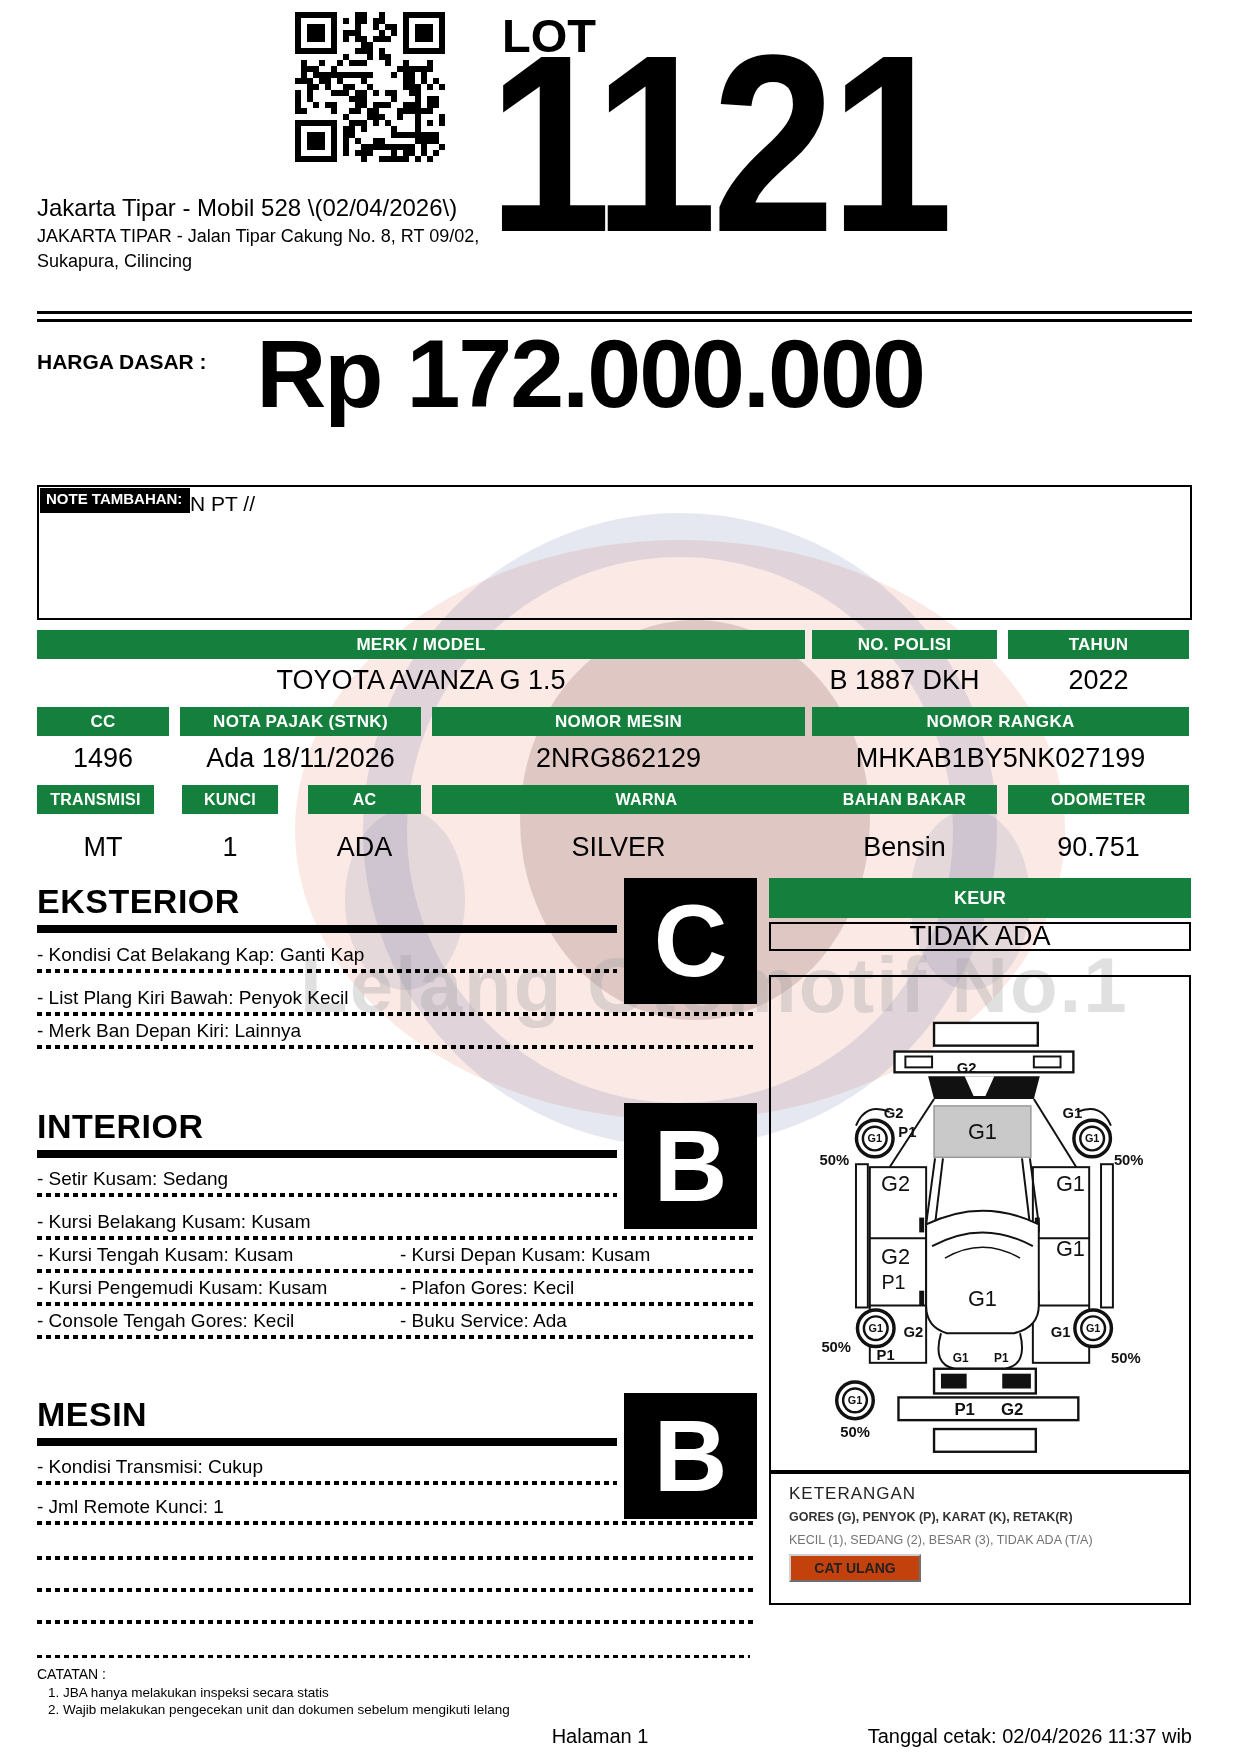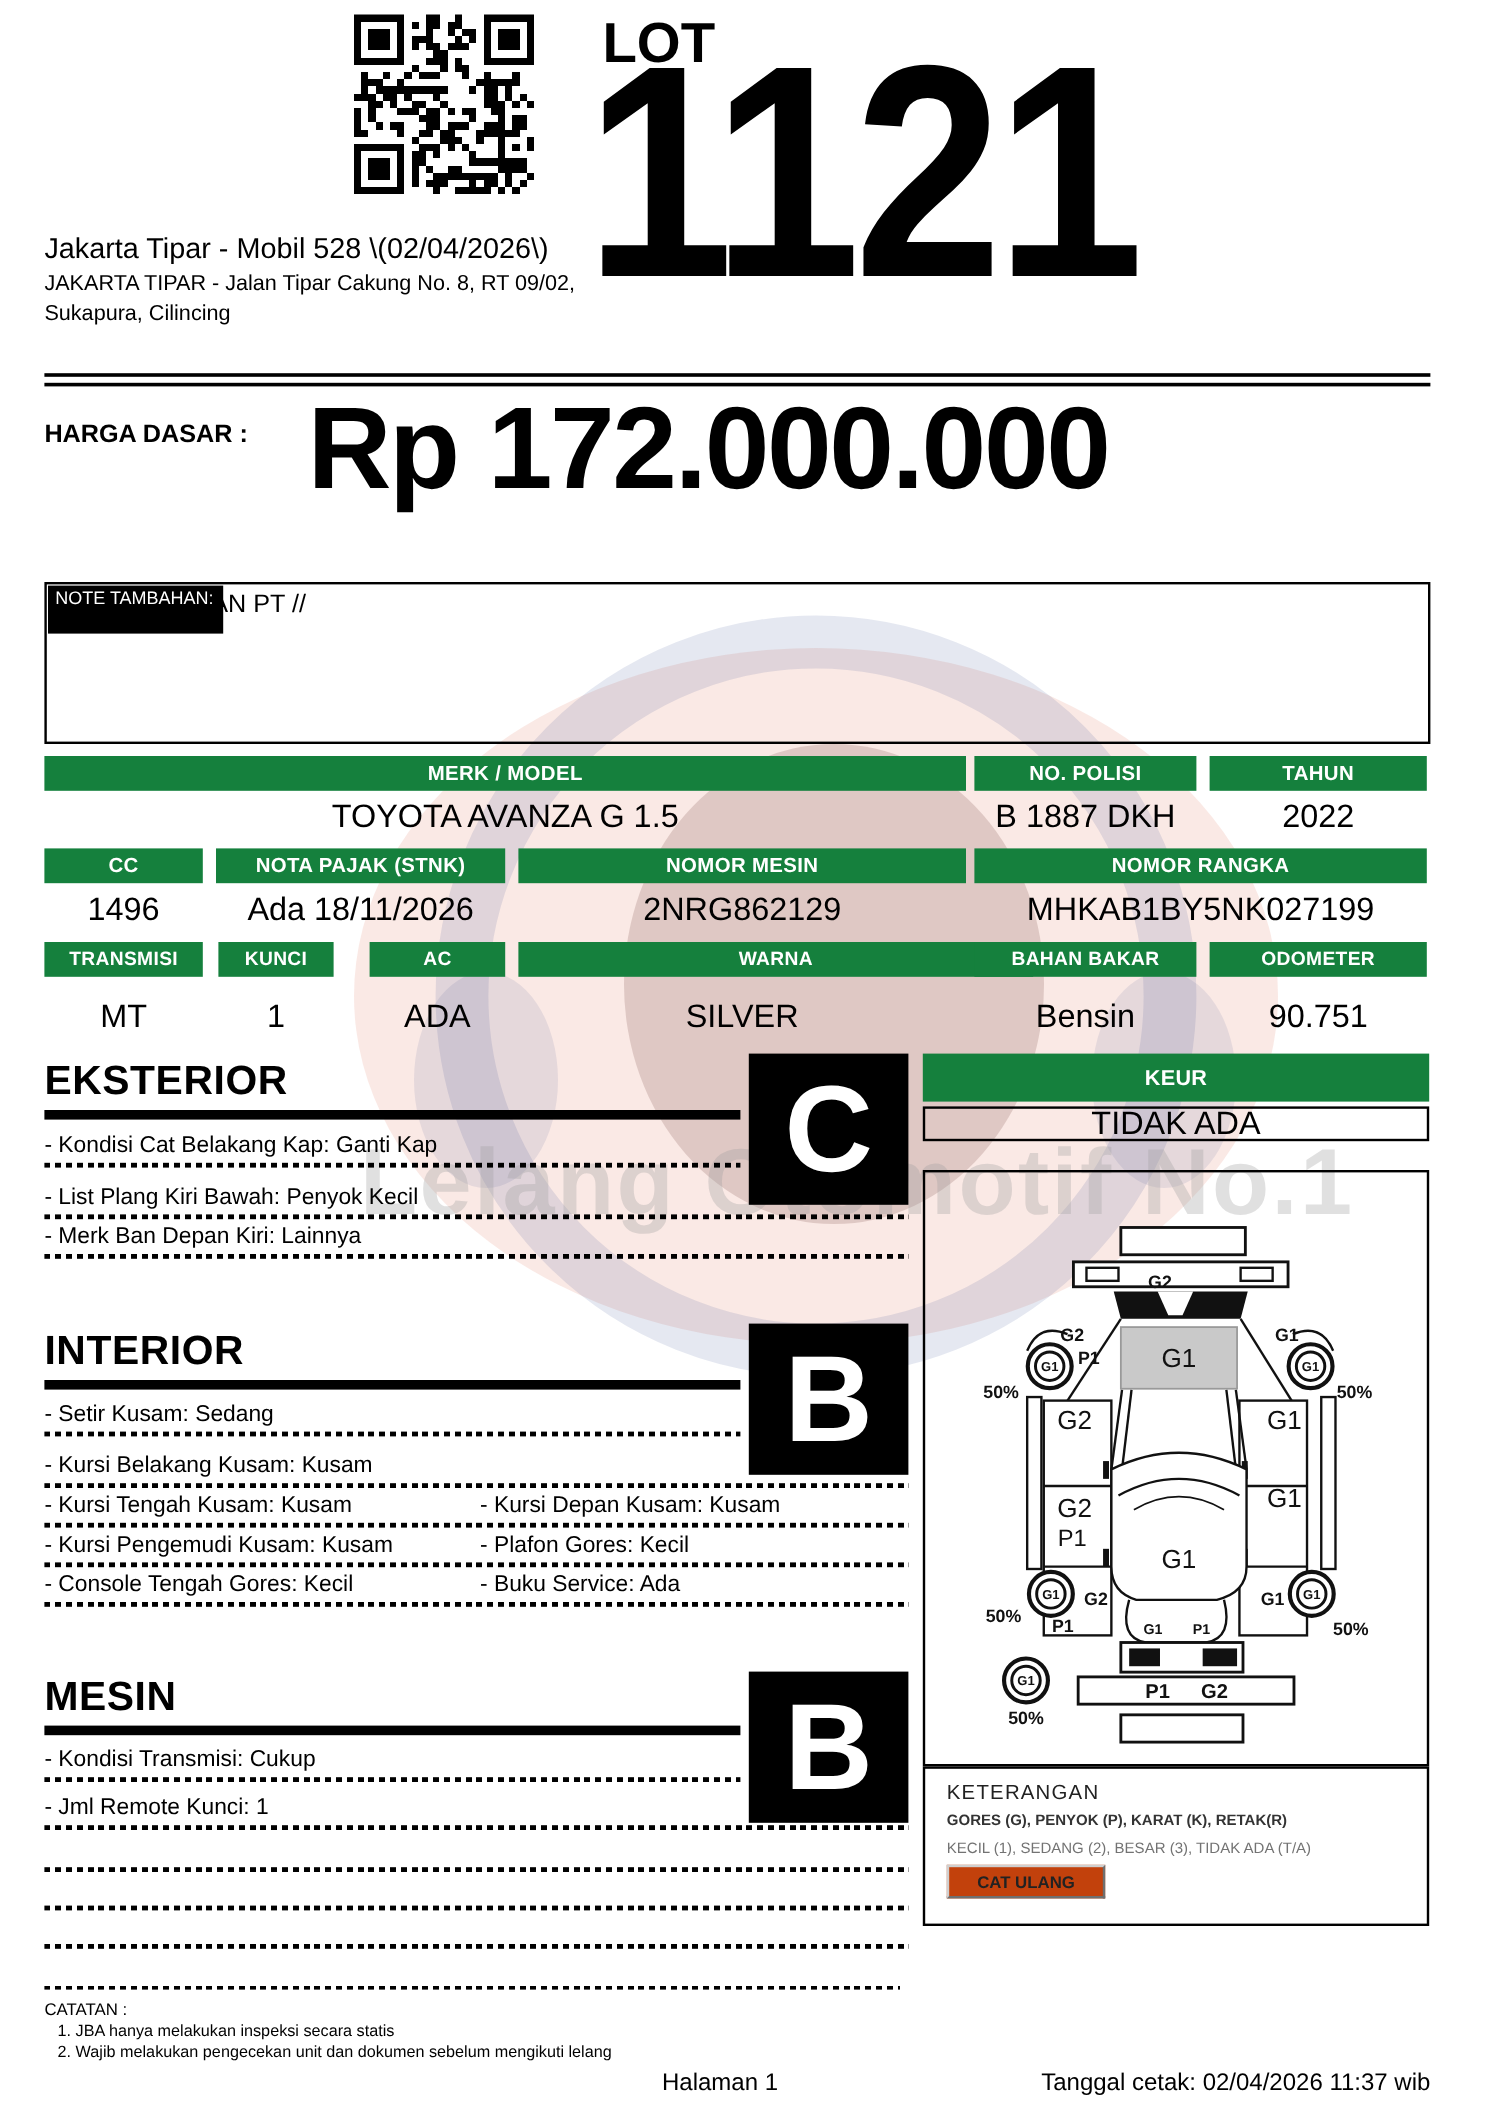--- a/index.html
+++ b/index.html
@@ -252,39 +252,39 @@
   <div class="abs" style="left:37px;top:194px;font-size:24px;">Jakarta Tipar - Mobil 528 \(02/04/2026\)</div>
   <div class="abs" style="left:37px;top:226px;font-size:18px;">JAKARTA TIPAR - Jalan Tipar Cakung No. 8, RT 09/02,</div>
   <div class="abs" style="left:37px;top:251px;font-size:18px;">Sukapura, Cilincing</div>
   <div class="abs" style="left:37px;top:311px;width:1155px;height:11px;border-top:3.5px solid #000;border-bottom:3.5px solid #000;box-sizing:border-box;"></div>
 
   <div class="abs" style="left:37px;top:350px;font-size:21px;font-weight:bold;">HARGA DASAR :</div>
   <div class="abs" style="left:140px;top:318px;width:900px;text-align:center;font-size:97px;font-weight:bold;letter-spacing:-2px;">Rp 172.000.000</div>
 
   <div class="abs box" style="left:37px;top:485px;width:1155px;height:135px;"></div>
   <div class="abs" style="left:176px;top:492px;font-size:21px;z-index:1;">AN PT //</div>
-  <div class="abs" style="left:40px;top:488px;background:#000;color:#fff;font-weight:normal;font-size:15px;padding:2px 8px 21px 6px;z-index:2;">NOTE TAMBAHAN:</div>
+  <div class="abs" style="left:40px;top:488px;background:#000;color:#fff;font-weight:bold;font-size:15px;padding:2px 8px 6px 6px;z-index:2;">NOTE TAMBAHAN:</div>
 
   <div class="abs hdr" style="left:37px;top:630px;width:768px;height:29px;font-size:17px;">MERK / MODEL</div>
   <div class="abs hdr" style="left:812px;top:630px;width:185px;height:29px;font-size:17px;">NO. POLISI</div>
   <div class="abs hdr" style="left:1008px;top:630px;width:181px;height:29px;font-size:17px;">TAHUN</div>
   <div class="abs val" style="left:37px;top:664px;width:768px;height:32px;">TOYOTA AVANZA G 1.5</div>
   <div class="abs val" style="left:812px;top:664px;width:185px;height:32px;">B 1887 DKH</div>
   <div class="abs val" style="left:1008px;top:664px;width:181px;height:32px;">2022</div>
 
   <div class="abs hdr" style="left:37px;top:707px;width:132px;height:29px;font-size:17px;">CC</div>
   <div class="abs hdr" style="left:180px;top:707px;width:241px;height:29px;font-size:17px;">NOTA PAJAK (STNK)</div>
   <div class="abs hdr" style="left:432px;top:707px;width:373px;height:29px;font-size:17px;">NOMOR MESIN</div>
   <div class="abs hdr" style="left:812px;top:707px;width:377px;height:29px;font-size:17px;">NOMOR RANGKA</div>
   <div class="abs val" style="left:37px;top:742px;width:132px;height:32px;">1496</div>
   <div class="abs val" style="left:180px;top:742px;width:241px;height:32px;">Ada 18/11/2026</div>
   <div class="abs val" style="left:432px;top:742px;width:373px;height:32px;">2NRG862129</div>
   <div class="abs val" style="left:812px;top:742px;width:377px;height:32px;">MHKAB1BY5NK027199</div>
 
-  <div class="abs hdr" style="left:37px;top:785px;width:132px;height:29px;font-size:16px;">TRANSMISI</div>
+  <div class="abs hdr" style="left:37px;top:785px;width:117px;height:29px;font-size:16px;">TRANSMISI</div>
   <div class="abs hdr" style="left:182px;top:785px;width:96px;height:29px;font-size:16px;">KUNCI</div>
   <div class="abs hdr" style="left:308px;top:785px;width:113px;height:29px;font-size:16px;">AC</div>
   <div class="abs hdr" style="left:432px;top:785px;width:429px;height:29px;font-size:16px;">WARNA</div>
   <div class="abs hdr" style="left:812px;top:785px;width:185px;height:29px;font-size:16px;">BAHAN BAKAR</div>
   <div class="abs hdr" style="left:1008px;top:785px;width:181px;height:29px;font-size:16px;">ODOMETER</div>
   <div class="abs val" style="left:37px;top:831px;width:132px;height:32px;">MT</div>
   <div class="abs val" style="left:182px;top:831px;width:96px;height:32px;">1</div>
   <div class="abs val" style="left:308px;top:831px;width:113px;height:32px;">ADA</div>
   <div class="abs val" style="left:432px;top:831px;width:373px;height:32px;">SILVER</div>
   <div class="abs val" style="left:812px;top:831px;width:185px;height:32px;">Bensin</div>

